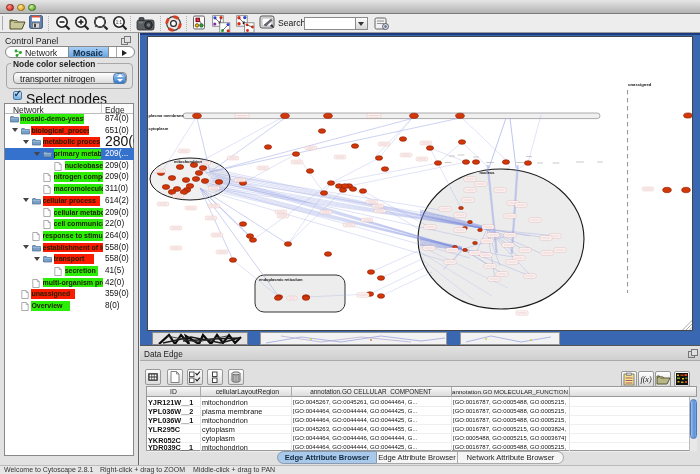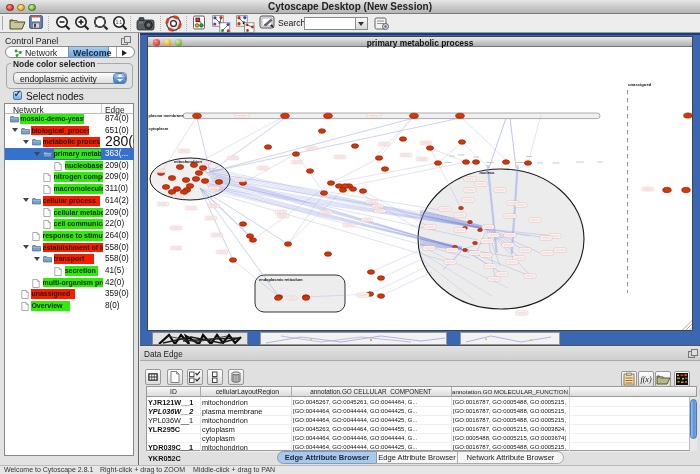--- a/index.html
+++ b/index.html
@@ -3,21 +3,20 @@
 *{margin:0;padding:0;box-sizing:border-box;}
 svg{display:block}
 body{width:700px;height:474px;position:relative;font-family:"Liberation Sans",sans-serif;background:#e8e8e8;overflow:hidden;}
 .abs{position:absolute;}
 </style></head><body>
 
 <div class="abs" style="left:0;top:0;width:700px;height:14px;background:linear-gradient(#e6e6e6,#b3b3b3);border-bottom:1px solid #7a7a7a;">
  <div class="abs" style="left:6px;top:3.5px;width:7.5px;height:7.5px;border-radius:50%;background:radial-gradient(circle at 35% 30%,#ff9a8a,#e2463d 60%,#9c1f16);border:0.5px solid #8a1d14;"></div>
  <div class="abs" style="left:17px;top:3.5px;width:7.5px;height:7.5px;border-radius:50%;background:radial-gradient(circle at 35% 30%,#ffe9a0,#e9b63f 60%,#a97b14);border:0.5px solid #97700f;"></div>
  <div class="abs" style="left:28px;top:3.5px;width:7.5px;height:7.5px;border-radius:50%;background:radial-gradient(circle at 35% 30%,#d2f0a0,#7fbf4d 60%,#3f7a1a);border:0.5px solid #3d701a;"></div>
- <div class="abs" style="left:0;top:1px;width:700px;text-align:center;font-size:10px;font-weight:bold;color:#222;">Cytoscape Desktop (New Session)</div>
 </div>
 
 <div class="abs" style="left:0;top:14px;width:700px;height:19px;background:#ededed;border-bottom:1px solid #9a9a9a;">
  <div class="abs" style="left:2px;top:2px;width:1px;height:14px;background:#cfcfcf;border-left:1px solid #aaa;"></div>
 </div>
 <div style="position:absolute;left:9px;top:15px;width:20px;height:17px;">
     <svg width="17" height="17" viewBox="0 0 17 17">
       <path d="M1 5 L1 14 L13 14 L16 7 L5 7 L4 5 Z" fill="#c9c79a" stroke="#4c4c22" stroke-width="1"></path>
       <path d="M1 7 L3 5.5 L8 5.5 L9 7" fill="#b9b78a" stroke="#4c4c22" stroke-width="0.8"></path>
     </svg>
@@ -158,35 +157,35 @@
  <div class="abs" style="left:14px;top:15.5px;width:9px;height:8px;">
       <svg width="9" height="8">
         <circle cx="2" cy="2" r="1.4" fill="#2ca02c"></circle>
         <circle cx="6.5" cy="3.5" r="1.4" fill="#2ca02c"></circle>
         <circle cx="3" cy="6.5" r="1.4" fill="#2ca02c"></circle>
         <line x1="2" y1="2" x2="6.5" y2="3.5" stroke="#2ca02c" stroke-width="0.7"></line>
         <line x1="3" y1="6.5" x2="6.5" y2="3.5" stroke="#2ca02c" stroke-width="0.7"></line>
       </svg>
     </div>
  <div class="abs" style="left:25px;top:14.5px;font-size:8.8px;color:#222;">Network</div>
- <div class="abs" style="left:73px;top:14.5px;font-size:8.8px;font-weight:bold;color:#102a43;">Welcome</div>
+ <div class="abs" style="left:73px;top:14.5px;font-size:8.8px;font-weight:bold;color:#102a43;">Mosaic</div>
  <div class="abs" style="left:122px;top:16.5px;width:0;height:0;border-top:3.5px solid transparent;border-bottom:3.5px solid transparent;border-left:5px solid #222;"></div>
 
  <div class="abs" style="left:6px;top:30px;width:127px;height:26px;border:1px solid #a8a8a8;border-radius:4px;"></div>
  <div class="abs" style="left:11px;top:25.5px;background:#e2e2e2;padding:0 2px;font-size:8.4px;font-weight:bold;color:#222;">Node color selection</div>
 
  <div class="abs" style="left:13px;top:39px;width:114px;height:12px;background:linear-gradient(#ffffff,#dcdcdc);border:1px solid #8a8a8a;border-radius:4px;"></div>
  <div class="abs" style="left:112.5px;top:39.5px;width:13.5px;height:11px;background:linear-gradient(#9cc8f2,#3878c8);border:1px solid #4a7ab0;border-radius:3.5px;"></div>
  <div class="abs" style="left:116.5px;top:41px;width:0;height:0;border-left:3px solid transparent;border-right:3px solid transparent;border-bottom:3.5px solid #fff;"></div>
  <div class="abs" style="left:116.5px;top:46px;width:0;height:0;border-left:3px solid transparent;border-right:3px solid transparent;border-top:3.5px solid #fff;"></div>
- <div class="abs" style="left:20px;top:40.5px;font-size:8.6px;color:#111;">endoplasmic activity</div>
+ <div class="abs" style="left:20px;top:40.5px;font-size:8.6px;color:#111;">transporter nitrogen</div>
 
  <div class="abs" style="left:12.5px;top:57.5px;width:9.5px;height:9.5px;background:linear-gradient(#cfe6fa,#74aede);border:1px solid #4579a8;border-radius:2px;"></div>
  <div class="abs" style="left:13.5px;top:55px;font-size:10px;color:#1c3a63;font-weight:bold;">✓</div>
- <div class="abs" style="left:26px;top:58px;font-size:10px;color:#111;">Select nodes</div>
+ <div class="abs" style="left:26px;top:58px;font-size:14px;color:#111;">Select nodes</div>
 </div>
 
 <div class="abs" style="left:4px;top:103px;width:130px;height:353px;background:#fff;border:1px solid #888;">
  <div class="abs" style="left:0;top:0;width:128px;height:10px;background:#fbfbfb;border-bottom:1px solid #bbb;">
    <div class="abs" style="left:8px;top:0.5px;font-size:8.4px;color:#222;">Network</div>
    <div class="abs" style="left:100px;top:0.5px;font-size:8.4px;color:#222;">Edge</div>
    <div class="abs" style="left:96px;top:0;width:1px;height:10px;background:#ccc;"></div>
  </div>
 </div>
 <div class="abs" style="left:4px;top:103px;width:130px;height:353px;overflow:hidden;">
@@ -219,21 +218,21 @@
       <div style="position:absolute;left:105px;top:137.3px;font-size:14px;line-height:9.8px;color:#111;">280(0)</div>
       <div style="position:absolute;left:5px;top:148.1px;width:129px;height:11.7px;background:#3572cd;"></div>
       <div style="position:absolute;left:34.3px;top:151.5px;width:0;height:0;border-left:3.5px solid transparent;border-right:3.5px solid transparent;border-top:4.5px solid #444;"></div>
       <div style="position:absolute;left:43.3px;top:149.9px;">
         <svg width="9" height="8" viewBox="0 0 9 8">
           <path d="M0.5 2 L0.5 7 L8.5 7 L8.5 2.6 L4.2 2.6 L3.4 1.6 L0.8 1.6 Z" fill="#7ba0c8" stroke="#44688e" stroke-width="0.7"></path>
           <path d="M0.5 3.4 L8.5 3.4" stroke="#9fc0dd" stroke-width="0.8"></path>
         </svg>
       </div>
       <div style="position:absolute;left:53.6px;top:149.0px;width:47.4px;height:9.8px;background:#2ced06;overflow:hidden;font-size:7px;font-weight:bold;line-height:9.8px;color:#1f1f00;white-space:nowrap;">primary metabo</div>
-      <div style="position:absolute;left:105px;top:149.0px;font-size:8.2px;line-height:9.8px;color:#fff;">363(...</div>
+      <div style="position:absolute;left:105px;top:149.0px;font-size:8.2px;line-height:9.8px;color:#fff;">209(...</div>
       <div style="position:absolute;left:54.4px;top:161.6px;">
         <svg width="8" height="9" viewBox="0 0 8 9">
           <path d="M0.8 0.5 L5.2 0.5 L7.2 2.5 L7.2 8.5 L0.8 8.5 Z" fill="#fff" stroke="#8a8a8a" stroke-width="0.7"></path>
           <path d="M5.2 0.5 L5.2 2.5 L7.2 2.5" fill="none" stroke="#8a8a8a" stroke-width="0.6"></path>
         </svg>
       </div>
       <div style="position:absolute;left:64.7px;top:160.7px;width:38.3px;height:9.8px;background:#2ced06;overflow:hidden;font-size:7px;font-weight:bold;line-height:9.8px;color:#1f1f00;white-space:nowrap;">nucleobase-co</div>
       <div style="position:absolute;left:105px;top:160.7px;font-size:8.2px;line-height:9.8px;color:#111;">209(0)</div>
       <div style="position:absolute;left:43.3px;top:173.3px;">
         <svg width="8" height="9" viewBox="0 0 8 9">
@@ -333,26 +332,20 @@
         </svg>
       </div>
       <div style="position:absolute;left:31.4px;top:301.1px;width:38.6px;height:9.8px;background:#2ced06;overflow:hidden;font-size:7px;font-weight:bold;line-height:9.8px;color:#1f1f00;white-space:nowrap;">Overview</div>
       <div style="position:absolute;left:105px;top:301.1px;font-size:8.2px;line-height:9.8px;color:#111;">8(0)</div>
 </div>
 </div>
 
 <div class="abs" style="left:140px;top:33px;width:560px;height:312px;background:#3a67b1;border-top:2px solid #1c3a80;"></div>
 
 <div class="abs" style="left:147px;top:36px;width:546px;height:295px;border:1px solid #444;background:#fff;">
- <div class="abs" style="left:0;top:0;width:544px;height:10px;background:linear-gradient(#e9e9e9,#b0b0b0);border-bottom:1px solid #777;">
-  <div class="abs" style="left:5px;top:2px;width:6.5px;height:6.5px;border-radius:50%;background:radial-gradient(circle at 35% 30%,#ff9a8a,#e2463d 60%,#9c1f16);"></div>
-  <div class="abs" style="left:16px;top:2px;width:6.5px;height:6.5px;border-radius:50%;background:radial-gradient(circle at 35% 30%,#ffe9a0,#e9b63f 60%,#a97b14);"></div>
-  <div class="abs" style="left:27px;top:2px;width:6.5px;height:6.5px;border-radius:50%;background:radial-gradient(circle at 35% 30%,#d2f0a0,#7fbf4d 60%,#3f7a1a);"></div>
-  <div class="abs" style="left:0;top:0.5px;width:544px;text-align:center;font-size:8.4px;font-weight:bold;color:#111;">primary metabolic process</div>
- </div>
  <div class="abs" style="left:0;top:10px;width:544px;height:283px;overflow:hidden;">
       <svg width="546" height="285" viewBox="0 0 546 285">
         <rect x="35" y="66" width="417" height="5.6" rx="2.8" fill="#f0f0f0" stroke="#8a8a8a" stroke-width="0.7"></rect>
         <ellipse cx="353" cy="192" rx="83" ry="70" fill="#ececec" stroke="#1a1a1a" stroke-width="1.1"></ellipse>
         <ellipse cx="42" cy="132" rx="40" ry="21" fill="#f0f0f0" stroke="#1a1a1a" stroke-width="1.0"></ellipse>
         <rect x="107" y="228" width="90" height="37" rx="9" fill="#ededed" stroke="#333" stroke-width="1.0"></rect>
         <line x1="479.5" y1="43" x2="479.5" y2="246" stroke="#999" stroke-width="1.1" stroke-dasharray="4.5,3.5"></line>
         <line x1="57.0" y1="120.0" x2="339.0" y2="182.0" stroke="#8290de" stroke-width="0.5" opacity="0.55"></line>
         <line x1="59.6" y1="122.4" x2="339.0" y2="182.0" stroke="#8290de" stroke-width="0.5" opacity="0.55"></line>
         <line x1="62.2" y1="124.8" x2="339.0" y2="182.0" stroke="#8290de" stroke-width="0.5" opacity="0.55"></line>
@@ -825,33 +818,33 @@
     <div class="abs" style="left:0;top:46px;width:542px;height:1px;background:#efefef;"></div>
     <div class="abs" style="left:0;top:55px;width:542px;height:1px;background:#efefef;"></div>
     <div class="abs" style="left:0;top:64px;width:542px;height:1px;background:#efefef;"></div> 
     <div class="abs" style="left:542px;top:10px;width:8px;height:54px;background:#e8e8e8;border-left:1px solid #bbb;"></div>
     <div class="abs" style="left:542.5px;top:12px;width:7px;height:40px;background:linear-gradient(90deg,#9dc0ee,#5c8fd6 60%,#7aa8e2);border-radius:3.5px;border:0.5px solid #4878b8;"></div>
 </div>
 <div style="position:absolute;left:148px;top:398px;width:50px;height:9px;font-size:7.3px;font-weight:bold;line-height:9px;color:#111;white-space:nowrap;">YJR121W__1</div>
 <div style="position:absolute;left:202px;top:398px;width:88px;height:9px;font-size:7.3px;line-height:9px;color:#111;white-space:nowrap;">mitochondrion</div>
 <div style="position:absolute;left:293px;top:398px;width:158px;height:9px;font-size:6.0px;line-height:9px;color:#111;white-space:nowrap;overflow:hidden;">[GO:0045267, GO:0045261, GO:0044464, G...</div>
 <div style="position:absolute;left:453px;top:398px;width:115px;height:9px;font-size:6.0px;line-height:9px;color:#111;white-space:nowrap;overflow:hidden;">[GO:0016787, GO:0005488, GO:0005215, G...</div>
-<div style="position:absolute;left:148px;top:407px;width:50px;height:9px;font-size:7.3px;font-weight:bold;line-height:9px;color:#111;white-space:nowrap;font-style:italic;">YPL036W__2</div>
+<div style="position:absolute;left:148px;top:407px;width:50px;height:9px;font-size:7.3px;font-weight:bold;line-height:9px;color:#111;white-space:nowrap;">YPL036W__2</div>
 <div style="position:absolute;left:202px;top:407px;width:88px;height:9px;font-size:7.3px;line-height:9px;color:#111;white-space:nowrap;">plasma membrane</div>
 <div style="position:absolute;left:293px;top:407px;width:158px;height:9px;font-size:6.0px;line-height:9px;color:#111;white-space:nowrap;overflow:hidden;">[GO:0044464, GO:0044444, GO:0044425, G...</div>
 <div style="position:absolute;left:453px;top:407px;width:115px;height:9px;font-size:6.0px;line-height:9px;color:#111;white-space:nowrap;overflow:hidden;">[GO:0016787, GO:0005488, GO:0005215, G...</div>
-<div style="position:absolute;left:148px;top:416px;width:50px;height:9px;font-size:7.3px;font-weight:normal;line-height:9px;color:#111;white-space:nowrap;">YPL036W__1</div>
+<div style="position:absolute;left:148px;top:416px;width:50px;height:9px;font-size:7.3px;font-weight:bold;line-height:9px;color:#111;white-space:nowrap;">YPL036W__1</div>
 <div style="position:absolute;left:202px;top:416px;width:88px;height:9px;font-size:7.3px;line-height:9px;color:#111;white-space:nowrap;">mitochondrion</div>
 <div style="position:absolute;left:293px;top:416px;width:158px;height:9px;font-size:6.0px;line-height:9px;color:#111;white-space:nowrap;overflow:hidden;">[GO:0044464, GO:0044444, GO:0044425, G...</div>
 <div style="position:absolute;left:453px;top:416px;width:115px;height:9px;font-size:6.0px;line-height:9px;color:#111;white-space:nowrap;overflow:hidden;">[GO:0016787, GO:0005488, GO:0005215, G...</div>
 <div style="position:absolute;left:148px;top:425px;width:50px;height:9px;font-size:7.3px;font-weight:bold;line-height:9px;color:#111;white-space:nowrap;">YLR295C</div>
 <div style="position:absolute;left:202px;top:425px;width:88px;height:9px;font-size:7.3px;line-height:9px;color:#111;white-space:nowrap;">cytoplasm</div>
 <div style="position:absolute;left:293px;top:425px;width:158px;height:9px;font-size:6.0px;line-height:9px;color:#111;white-space:nowrap;overflow:hidden;">[GO:0045263, GO:0044464, GO:0044455, G...</div>
 <div style="position:absolute;left:453px;top:425px;width:115px;height:9px;font-size:6.0px;line-height:9px;color:#111;white-space:nowrap;overflow:hidden;">[GO:0016787, GO:0005215, GO:0003824, G...</div>
-<div style="position:absolute;left:148px;top:454px;width:50px;height:9px;font-size:7.3px;font-weight:bold;line-height:9px;color:#111;white-space:nowrap;">YKR052C</div>
+<div style="position:absolute;left:148px;top:436px;width:50px;height:9px;font-size:7.3px;font-weight:bold;line-height:9px;color:#111;white-space:nowrap;">YKR052C</div>
 <div style="position:absolute;left:202px;top:434px;width:88px;height:9px;font-size:7.3px;line-height:9px;color:#111;white-space:nowrap;">cytoplasm</div>
 <div style="position:absolute;left:293px;top:434px;width:158px;height:9px;font-size:6.0px;line-height:9px;color:#111;white-space:nowrap;overflow:hidden;">[GO:0044464, GO:0044446, GO:0044444, G...</div>
 <div style="position:absolute;left:453px;top:434px;width:115px;height:9px;font-size:6.0px;line-height:9px;color:#111;white-space:nowrap;overflow:hidden;">[GO:0005488, GO:0005215, GO:0003674]</div>
 <div style="position:absolute;left:148px;top:443px;width:50px;height:9px;font-size:7.3px;font-weight:bold;line-height:9px;color:#111;white-space:nowrap;">YDR039C__1</div>
 <div style="position:absolute;left:202px;top:443px;width:88px;height:9px;font-size:7.3px;line-height:9px;color:#111;white-space:nowrap;">mitochondrion</div>
 <div style="position:absolute;left:293px;top:443px;width:158px;height:9px;font-size:6.0px;line-height:9px;color:#111;white-space:nowrap;overflow:hidden;">[GO:0044464, GO:0044444, GO:0044425, G...</div>
 <div style="position:absolute;left:453px;top:443px;width:115px;height:9px;font-size:6.0px;line-height:9px;color:#111;white-space:nowrap;overflow:hidden;">[GO:0016787, GO:0005488, GO:0005215, G...</div>
 
 <div class="abs" style="left:277px;top:451px;width:100px;height:13px;background:#a9c9ea;border:1px solid #8a9ab0;border-radius:7px 0 0 7px;text-align:center;font-size:7.6px;font-weight:bold;line-height:12px;color:#102a43;">Edge Attribute Browser</div>
 <div class="abs" style="left:377px;top:451px;width:81px;height:13px;background:#f5f5f5;border:1px solid #aaa;border-left:none;text-align:center;font-size:7.6px;line-height:12px;color:#222;">Edge Attribute Browser</div>

